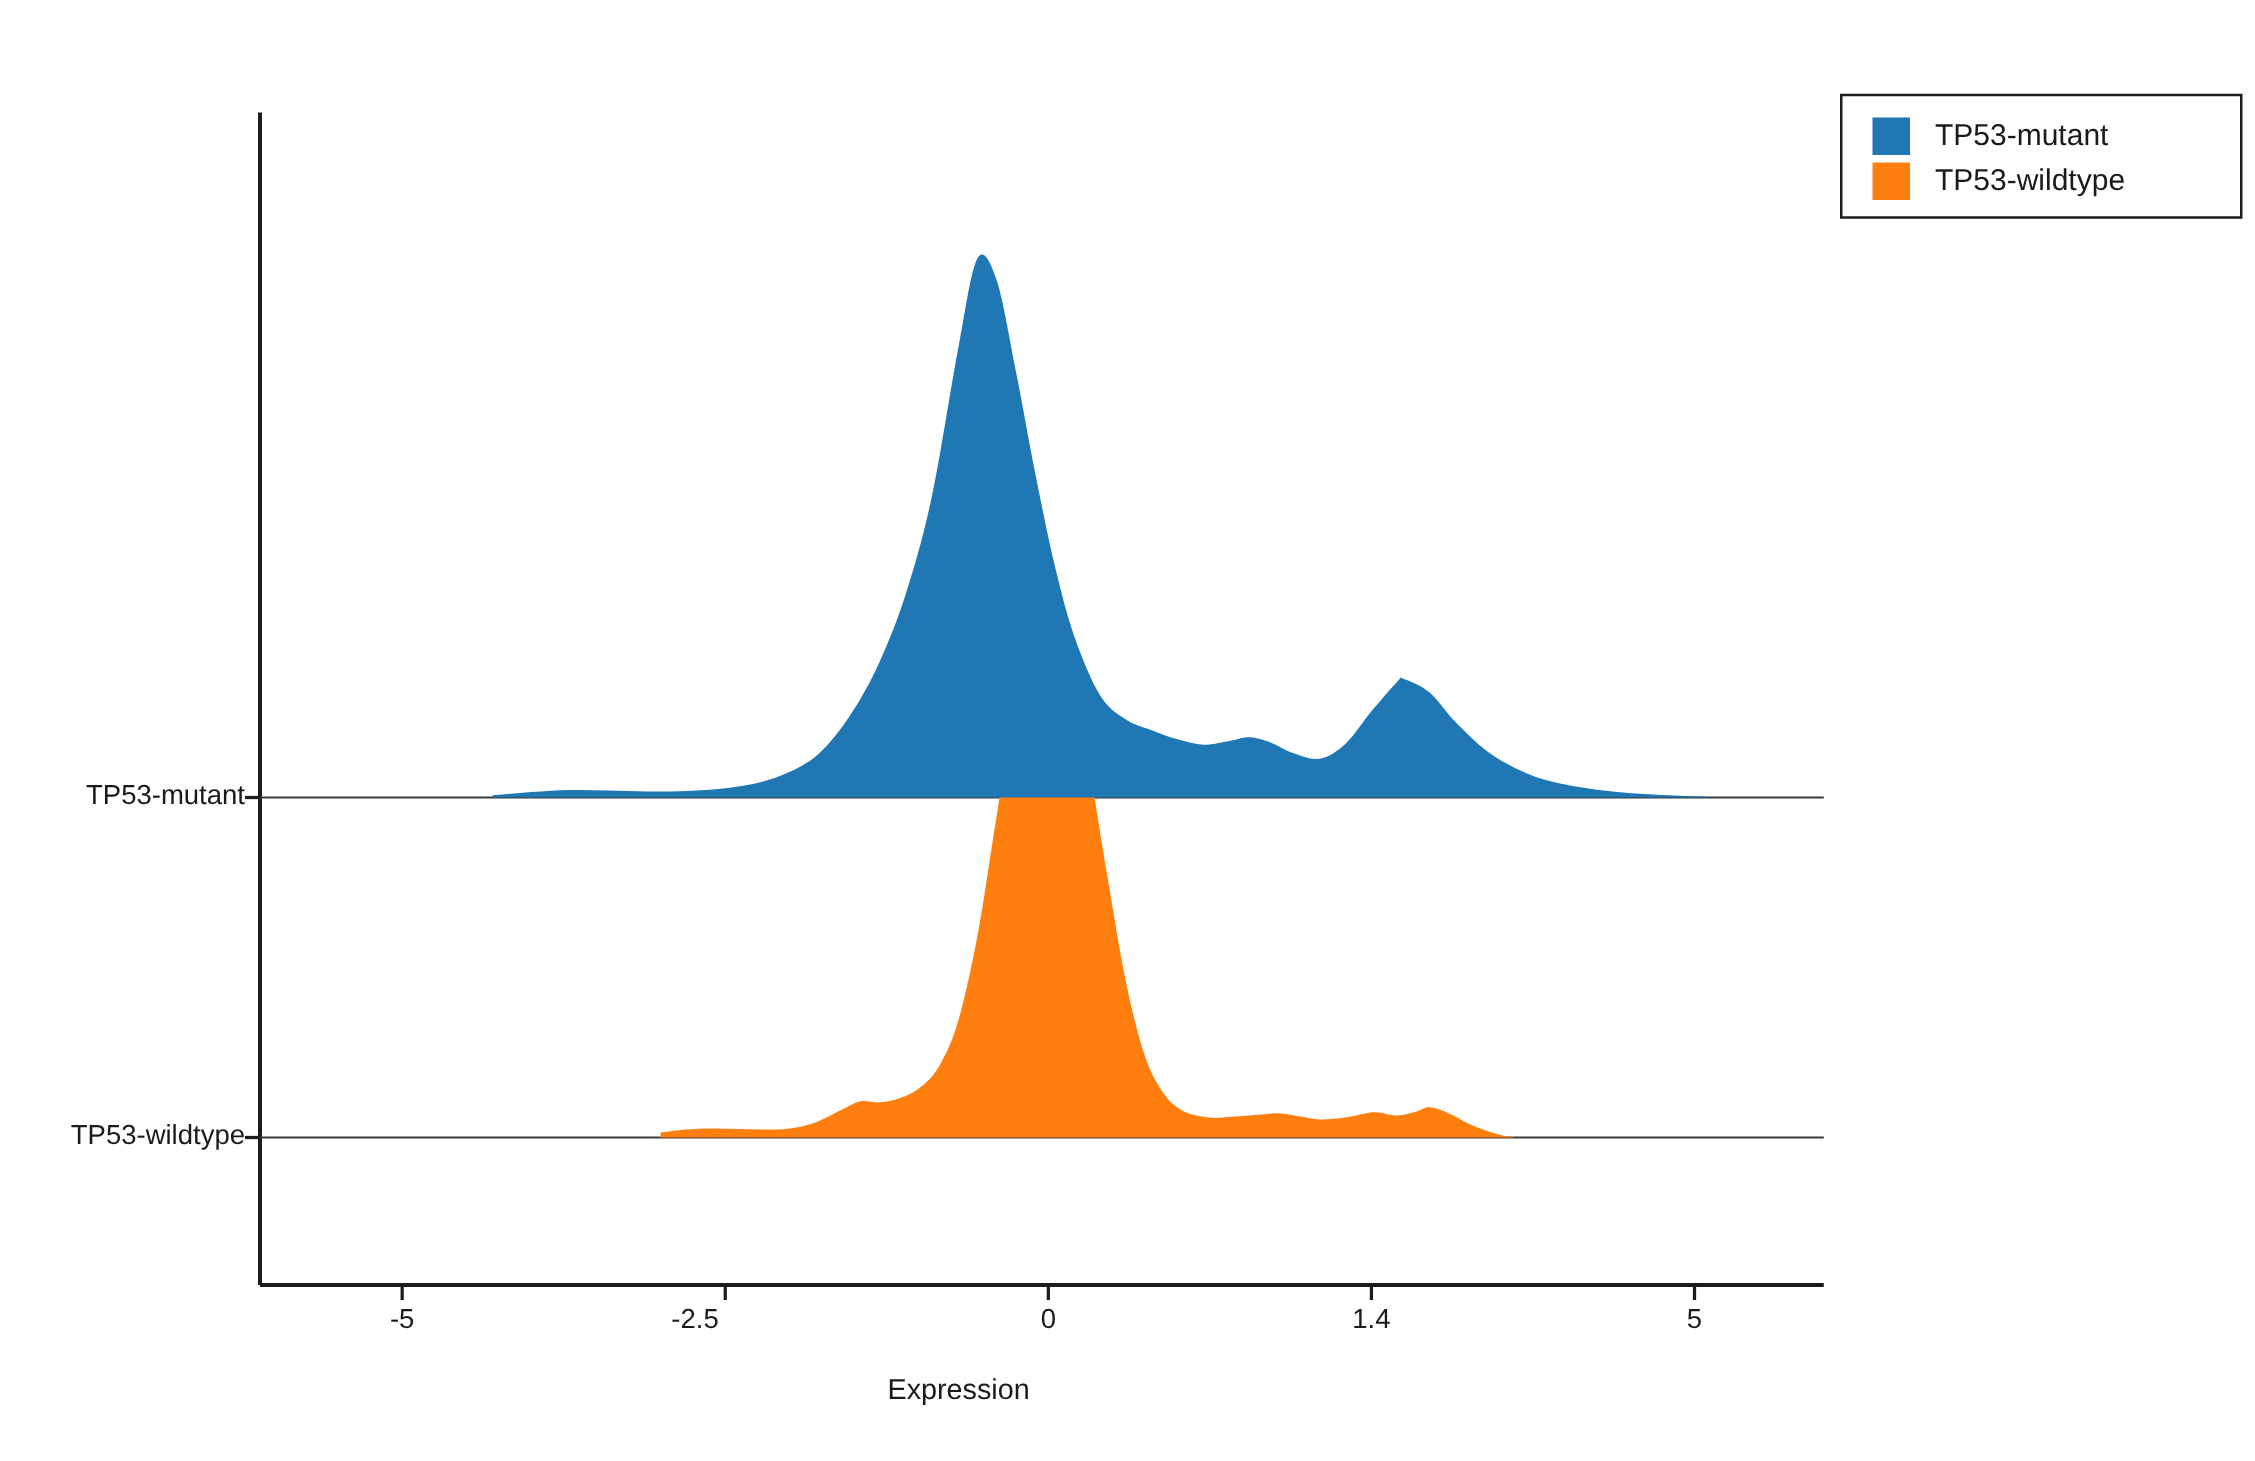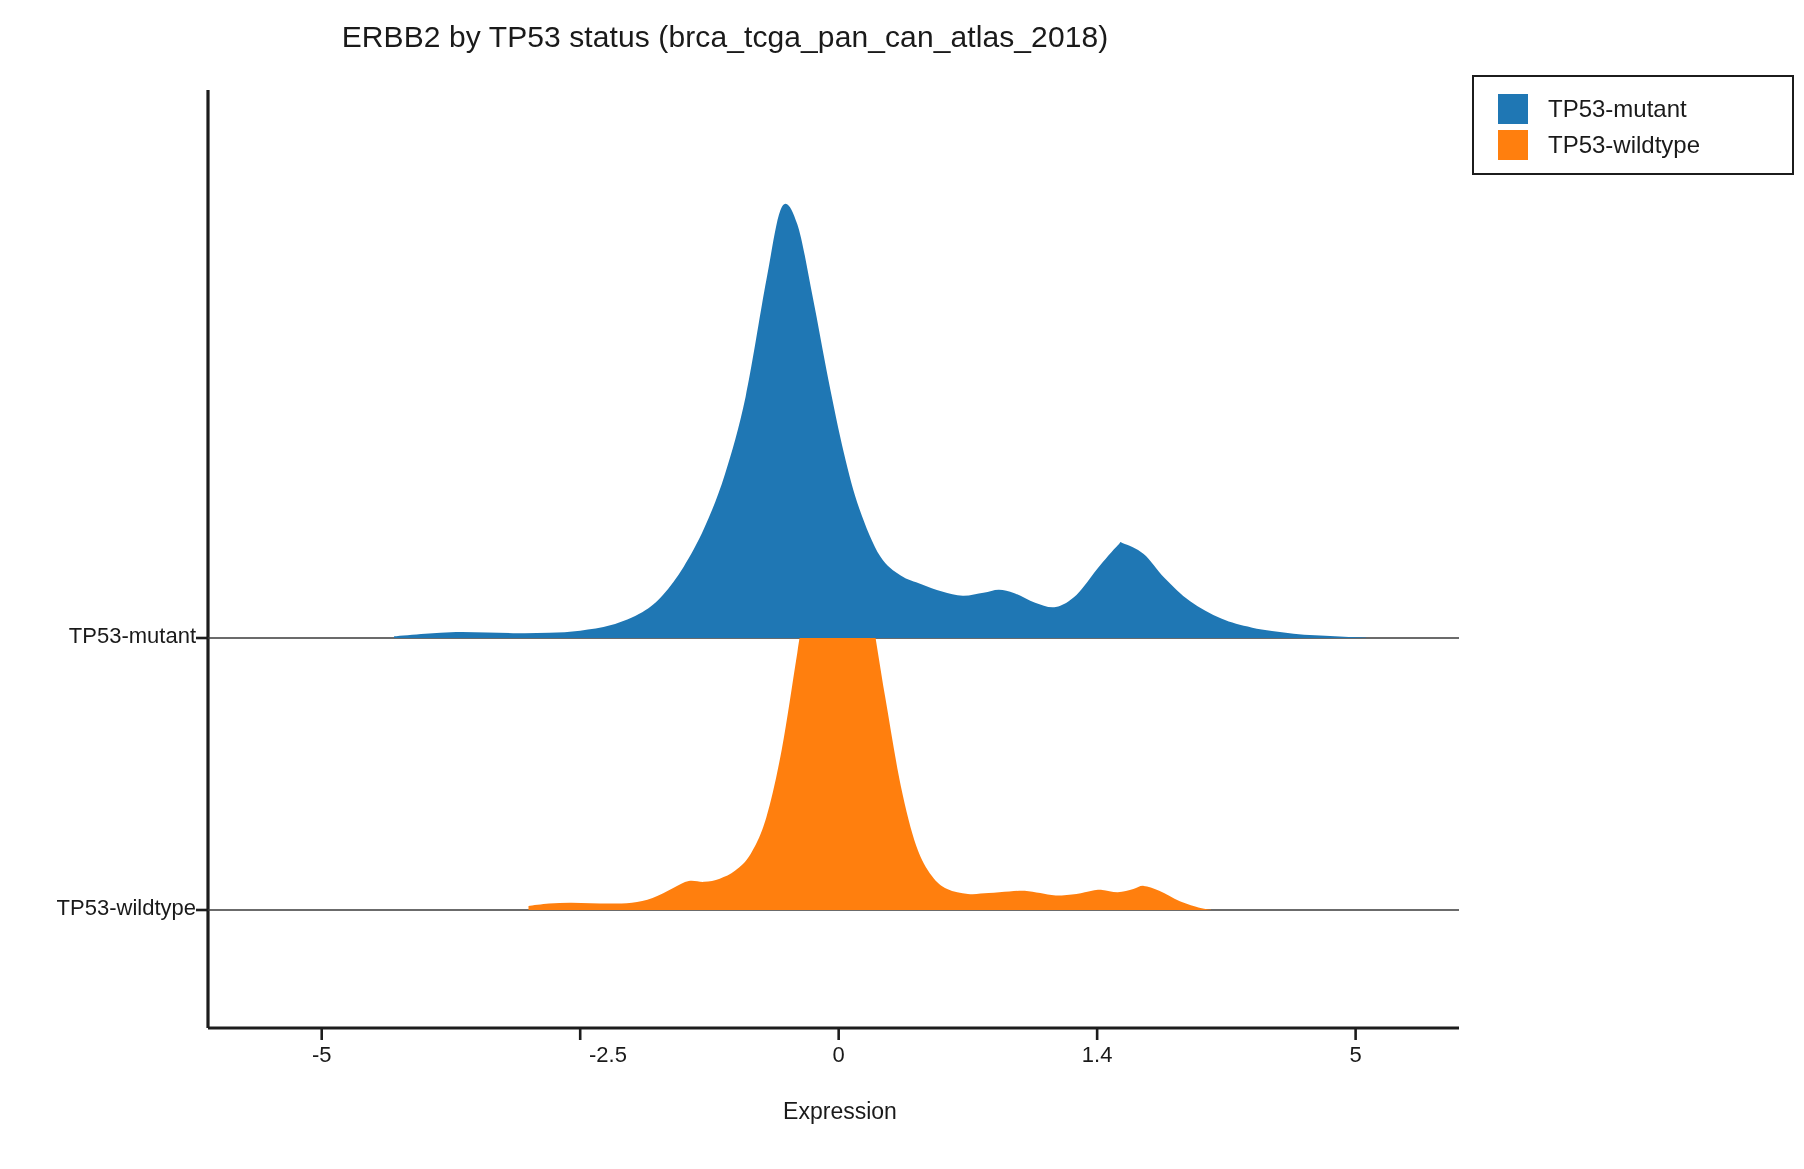--- a/index.html
+++ b/index.html
@@ -18,21 +18,20 @@
     text-align: center;
     font-size: 30px;
     color: #1a1a1a;
     font-weight: 400;
     letter-spacing: 0.1px;
     white-space: nowrap;
   }
   .axis-xlabel {
     position: absolute;
     left: 710px; top: 1098px; width: 260px;
-    text-align: center;
     font-size: 23px;
     color: #1a1a1a;
   }
   .ytick-label {
     position: absolute;
     right: 0; width: 180px;
     text-align: right;
     font-size: 22px;
     color: #1a1a1a;
     white-space: nowrap;
@@ -61,21 +60,20 @@
     flex: 0 0 auto;
   }
   .legend-text { font-size: 24px; color: #1a1a1a; white-space: nowrap; }
   svg { position: absolute; left: 0; top: 0; overflow: visible; }
 </style>
 </head>
 <body>
 
 <div id="figure">
 
-  <div class="fig-title">ERBB2 by TP53 status (brca_tcga_pan_can_atlas_2018)</div>
 
   <svg id="plot" width="1804" height="1169" xmlns="http://www.w3.org/2000/svg">
 
     <line id="spine-left" x1="208" y1="90" x2="208" y2="1028" stroke="#1c1c1c" stroke-width="3.2"></line>
     <line id="spine-bottom" x1="208" y1="1028" x2="1459" y2="1028" stroke="#1c1c1c" stroke-width="3.2"></line>
 
     <line id="baseline-0" x1="208" y1="638" x2="1459" y2="638" stroke="#3a3a3a" stroke-width="1.6"></line>
     <line id="baseline-1" x1="208" y1="910" x2="1459" y2="910" stroke="#3a3a3a" stroke-width="1.6"></line>
 
     <path id="area-1" d="M528.50,905.98C531.95,905.58 542.29,904.10 549.18,903.57C556.07,903.03 562.97,902.83 569.86,902.76C576.75,902.70 583.64,903.03 590.54,903.17C597.43,903.30 604.32,903.63 611.21,903.57C618.11,903.50 625.00,903.70 631.89,902.76C638.79,901.83 645.68,900.42 652.57,897.94C659.46,895.46 667.22,890.70 673.25,887.89C679.28,885.08 683.59,882.06 688.76,881.06C693.93,880.05 699.10,882.26 704.26,881.86C709.43,881.46 714.60,880.52 719.77,878.64C724.94,876.77 730.11,874.76 735.28,870.60C740.45,866.45 745.62,862.56 750.79,853.72C755.96,844.88 761.13,834.96 766.30,817.54C771.47,800.12 776.64,776.67 781.81,749.20C786.98,721.73 792.14,684.88 797.31,652.72C802.48,620.56 808.51,578.69 812.82,556.24C817.13,533.79 819.71,526.09 823.16,518.05C826.61,510.01 830.05,508.67 833.50,508.00C836.95,507.33 840.39,509.34 843.84,514.03C847.29,518.72 849.87,521.06 854.18,536.14C858.49,551.22 864.52,577.68 869.69,604.48C874.86,631.28 880.02,666.79 885.19,696.94C890.36,727.09 895.53,760.59 900.70,785.38C905.87,810.17 911.04,830.60 916.21,845.68C921.38,860.75 926.55,868.59 931.72,875.83C936.89,883.07 941.20,886.08 947.23,889.10C953.26,892.11 961.01,893.25 967.90,893.92C974.80,894.59 981.69,893.52 988.58,893.12C995.48,892.71 1003.23,891.91 1009.26,891.51C1015.29,891.11 1019.60,890.44 1024.77,890.70C1029.94,890.97 1035.11,892.31 1040.28,893.12C1045.45,893.92 1049.75,895.39 1055.79,895.53C1061.82,895.66 1070.43,894.72 1076.46,893.92C1082.49,893.12 1087.66,891.37 1091.97,890.70C1096.28,890.03 1098.00,889.63 1102.31,889.90C1106.62,890.17 1112.65,892.45 1117.82,892.31C1122.99,892.18 1129.02,890.17 1133.33,889.10C1137.63,888.02 1139.36,885.61 1143.67,885.88C1147.97,886.15 1153.14,888.16 1159.17,890.70C1165.20,893.25 1172.96,898.27 1179.85,901.16C1186.74,904.04 1195.36,906.58 1200.53,907.99C1205.70,909.40 1209.14,909.33 1210.87,909.60 L1210.87,910 L528.50,910 Z" fill="#ff7f0e"></path>
@@ -90,21 +88,21 @@
       </g>
 
     <g id="yticks">
         <line x1="196" y1="638" x2="208" y2="638" stroke="#1c1c1c" stroke-width="2.6"></line>
         <line x1="196" y1="910" x2="208" y2="910" stroke="#1c1c1c" stroke-width="2.6"></line>
       </g>
   </svg>
 
   <div id="xtick-labels">
       <div class="xtick-label" style="left: 321.727px;">-5</div>
-      <div class="xtick-label" style="left: 608px;">-2.5</div>
+      <div class="xtick-label" style="left: 556px;">-2.5</div>
       <div class="xtick-label" style="left: 838.669px;">0</div>
       <div class="xtick-label" style="left: 1097.14px;">1.4</div>
       <div class="xtick-label" style="left: 1355.61px;">5</div>
     </div>
 
   <div class="ytick-wrap" style="top:638px;">
     <div class="ytick-label" style="top:-15px;">TP53-mutant</div>
   </div>
   <div class="ytick-wrap" style="top:910px;">
     <div class="ytick-label" style="top:-15px;">TP53-wildtype</div>

